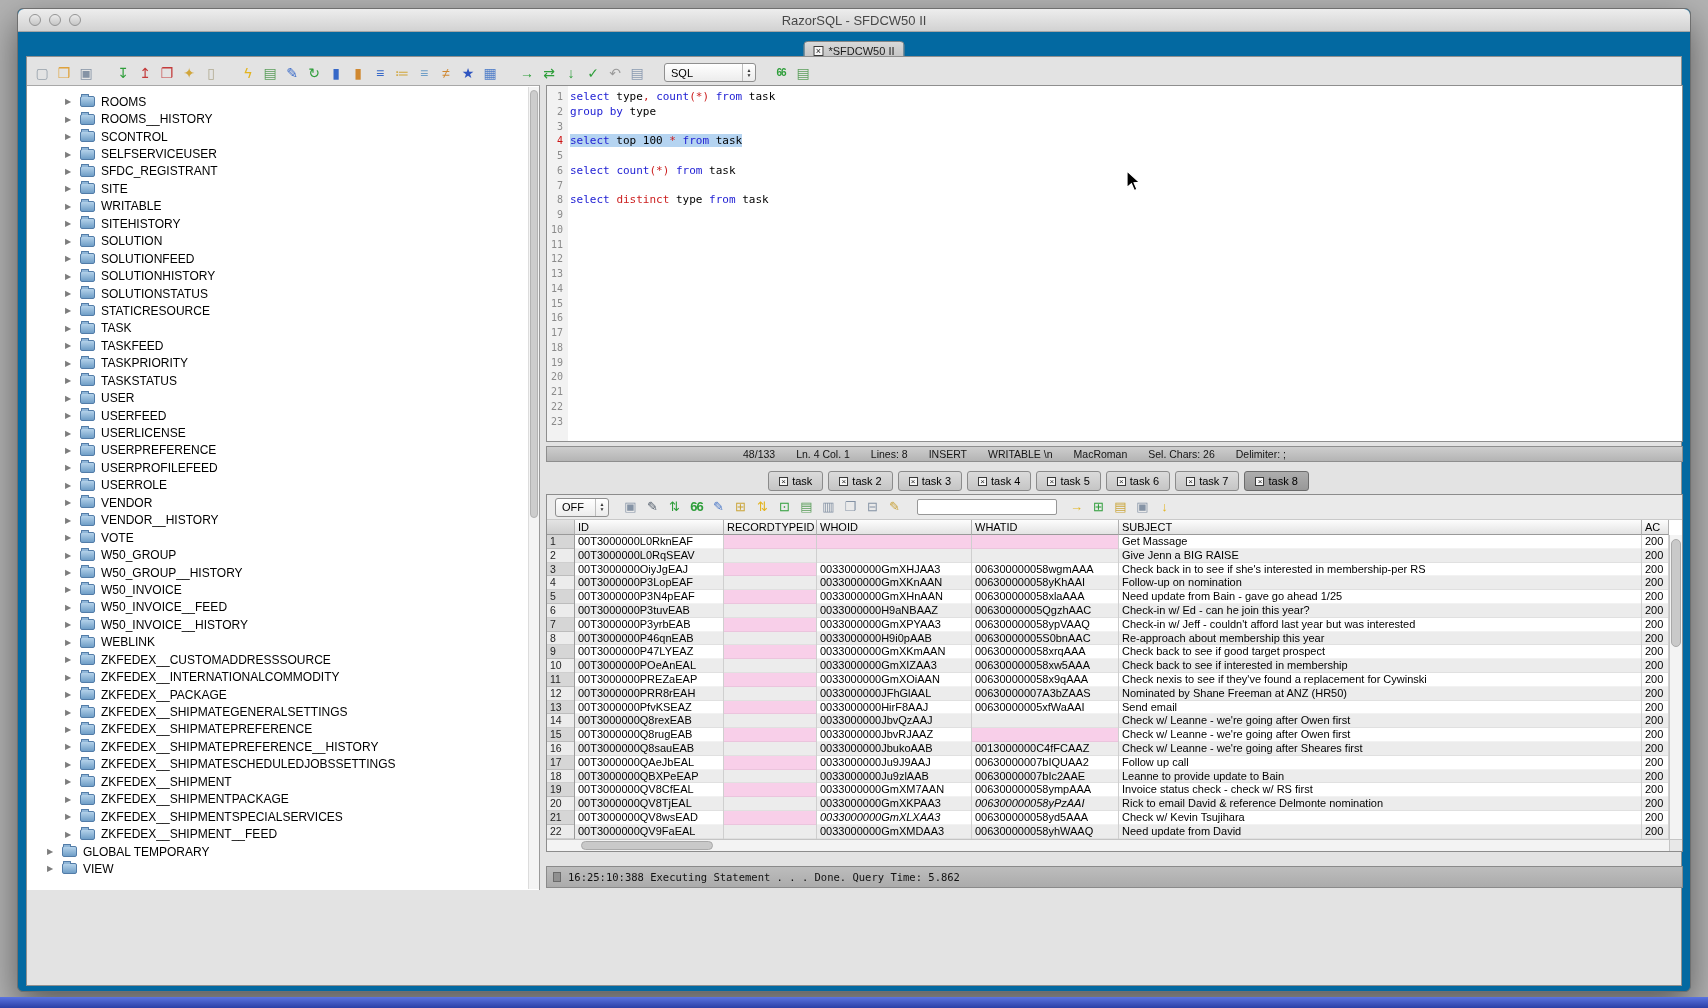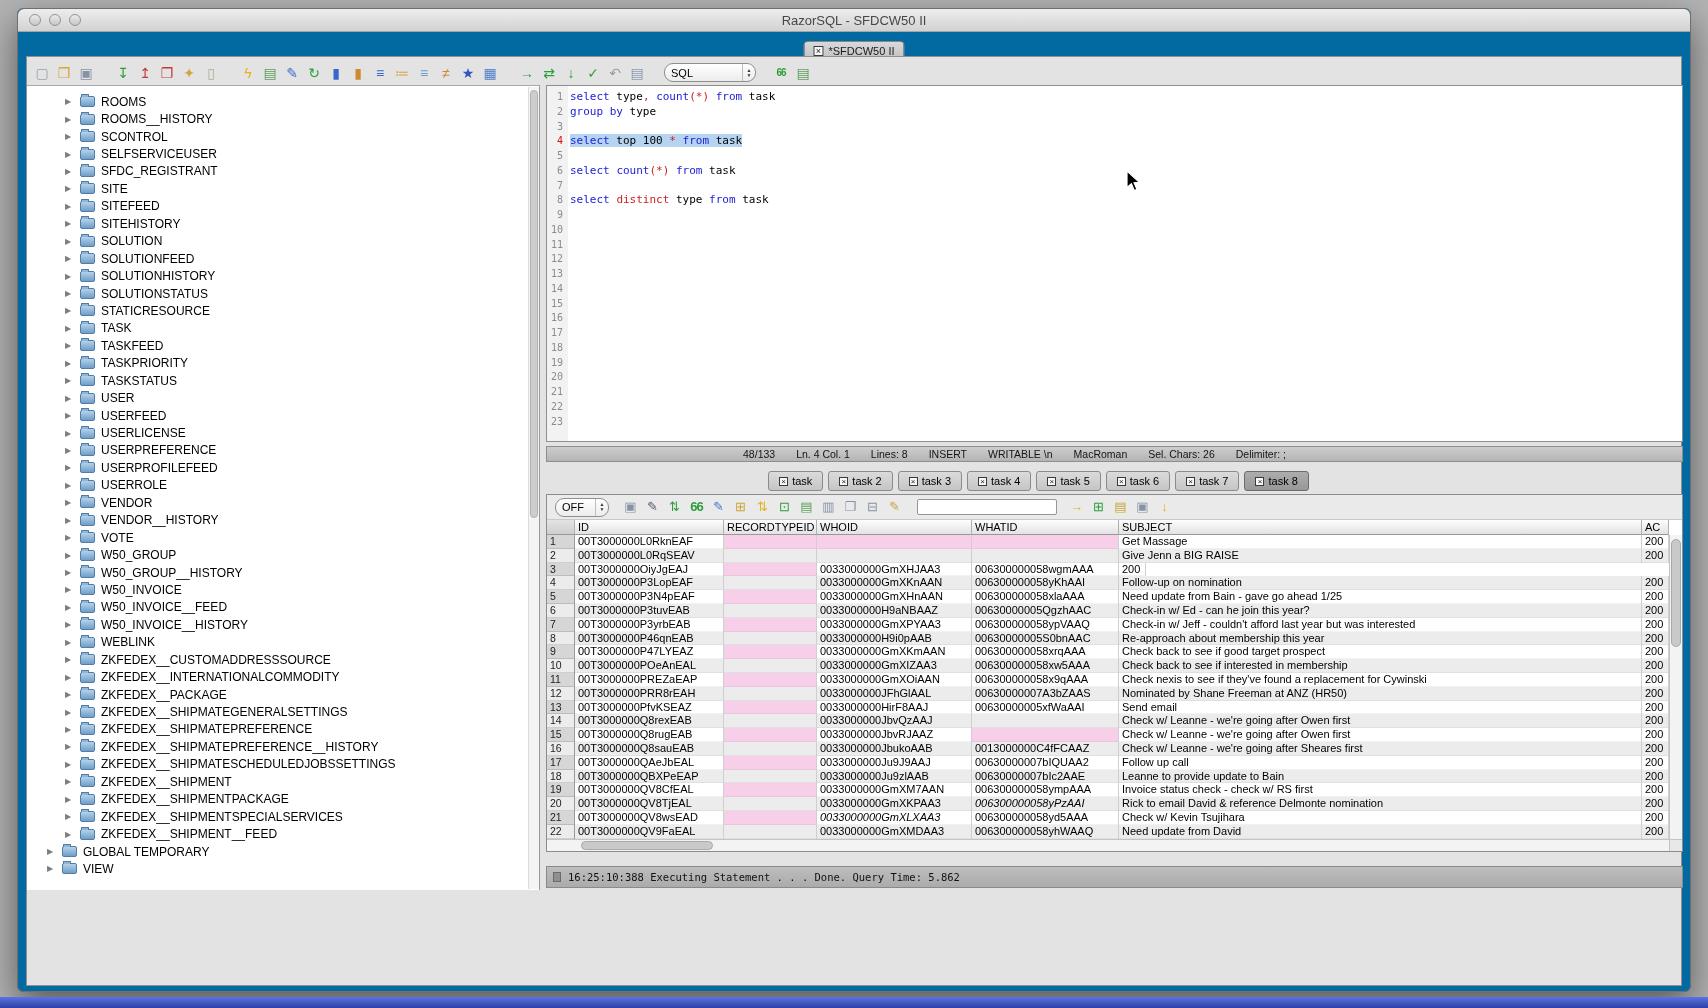--- a/index.html
+++ b/index.html
@@ -27,21 +27,21 @@
   .frame{position:absolute;left:8px;top:47px;width:1656px;height:930px;background:#e3e3e3;
     border:1px solid #8f8f8f}
   
   .main-toolbar{position:absolute;left:2px;top:2px;right:2px;height:27px;display:flex;
     align-items:center;padding-left:4px;gap:4px}
   .ticon{display:inline-block;width:18px;height:18px;font-size:14px;line-height:18px;
     text-align:center;cursor:default;flex:none}
   .ticon.txt{font-size:10px;font-weight:bold;letter-spacing:-1px}
   .tsep{width:11px;height:1px;flex:none}
   .combo{display:flex;align-items:center;height:19px;background:linear-gradient(#ffffff,#ececec);
-    border:1px solid #8f8f8f;border-radius:9px;font-size:11px;padding-left:6px;flex:none}
+    border:1px solid #8f8f8f;border-radius:3px;font-size:11px;padding-left:6px;flex:none}
   .combo .stepper{margin-left:auto;width:13px;align-self:stretch;display:flex;flex-direction:column;
     align-items:center;justify-content:center;border-left:1px solid #bdbdbd;font-size:5px;
     line-height:5px;color:#333}
   
   .sidebar{position:absolute;left:0;top:28px;width:513px;height:805px;background:#fff;
     border-top:1px solid #a8a8a8;border-right:1px solid #9a9a9a;overflow:hidden}
   .tree{padding-top:7px}
   .trow{display:flex;align-items:center;height:17.45px;padding-left:38px;font-size:12px;
     white-space:nowrap}
   .trow.l1{padding-left:20px}
@@ -205,21 +205,21 @@
               <span class="tlabel">SFDC_REGISTRANT</span>
             </div>
             <div class="trow">
               <span class="tri">▶</span>
               <span class="folder"></span>
               <span class="tlabel">SITE</span>
             </div>
             <div class="trow">
               <span class="tri">▶</span>
               <span class="folder"></span>
-              <span class="tlabel">SITEFEED</span>
+              <span class="tlabel">WRITABLE</span>
             </div>
             <div class="trow">
               <span class="tri">▶</span>
               <span class="folder"></span>
               <span class="tlabel">SITEHISTORY</span>
             </div>
             <div class="trow">
               <span class="tri">▶</span>
               <span class="folder"></span>
               <span class="tlabel">SOLUTION</span>
@@ -534,20 +534,21 @@
               <div class="gcell pink" style="width: 147px;"></div>
               <div class="gcell" style="width: 523px;">Give Jenn a BIG RAISE</div>
               <div class="gcell" style="width: 27px;">200</div>
             </div>
             <div class="grow">
               <div class="gcell numc" style="width: 28px;">3</div>
               <div class="gcell" style="width: 149px;">00T3000000OiyJgEAJ</div>
               <div class="gcell pink" style="width: 93px;"></div>
               <div class="gcell" style="width: 155px;">0033000000GmXHJAA3</div>
               <div class="gcell" style="width: 147px;">006300000058wgmAAA</div>
+              <div class="gcell" style="width: 523px;">Check back in to see if she's interested in membership-per RS</div>
               <div class="gcell" style="width: 27px;">200</div>
             </div>
             <div class="grow alt">
               <div class="gcell numc" style="width: 28px;">4</div>
               <div class="gcell" style="width: 149px;">00T3000000P3LopEAF</div>
               <div class="gcell pink" style="width: 93px;"></div>
               <div class="gcell" style="width: 155px;">0033000000GmXKnAAN</div>
               <div class="gcell" style="width: 147px;">006300000058yKhAAI</div>
               <div class="gcell" style="width: 523px;">Follow-up on nomination</div>
               <div class="gcell" style="width: 27px;">200</div>

